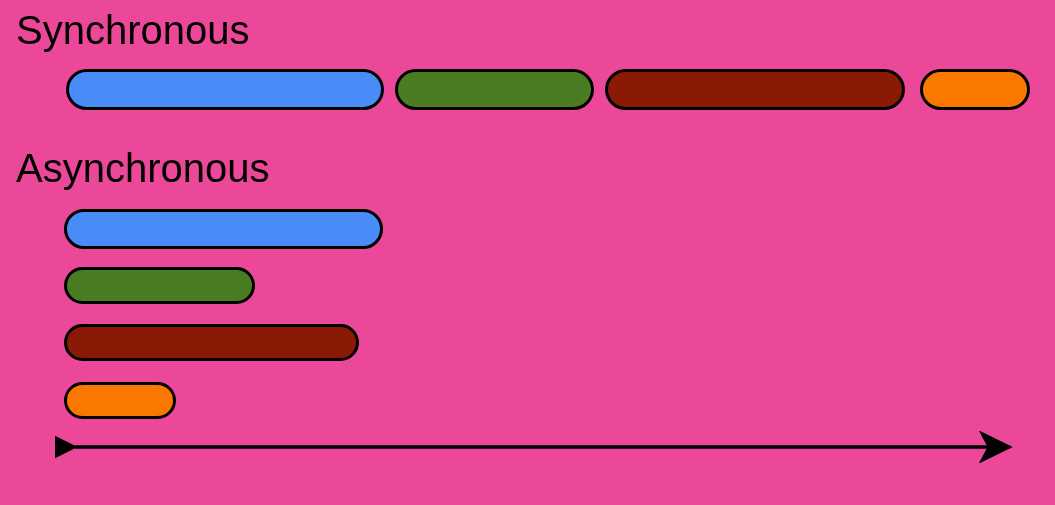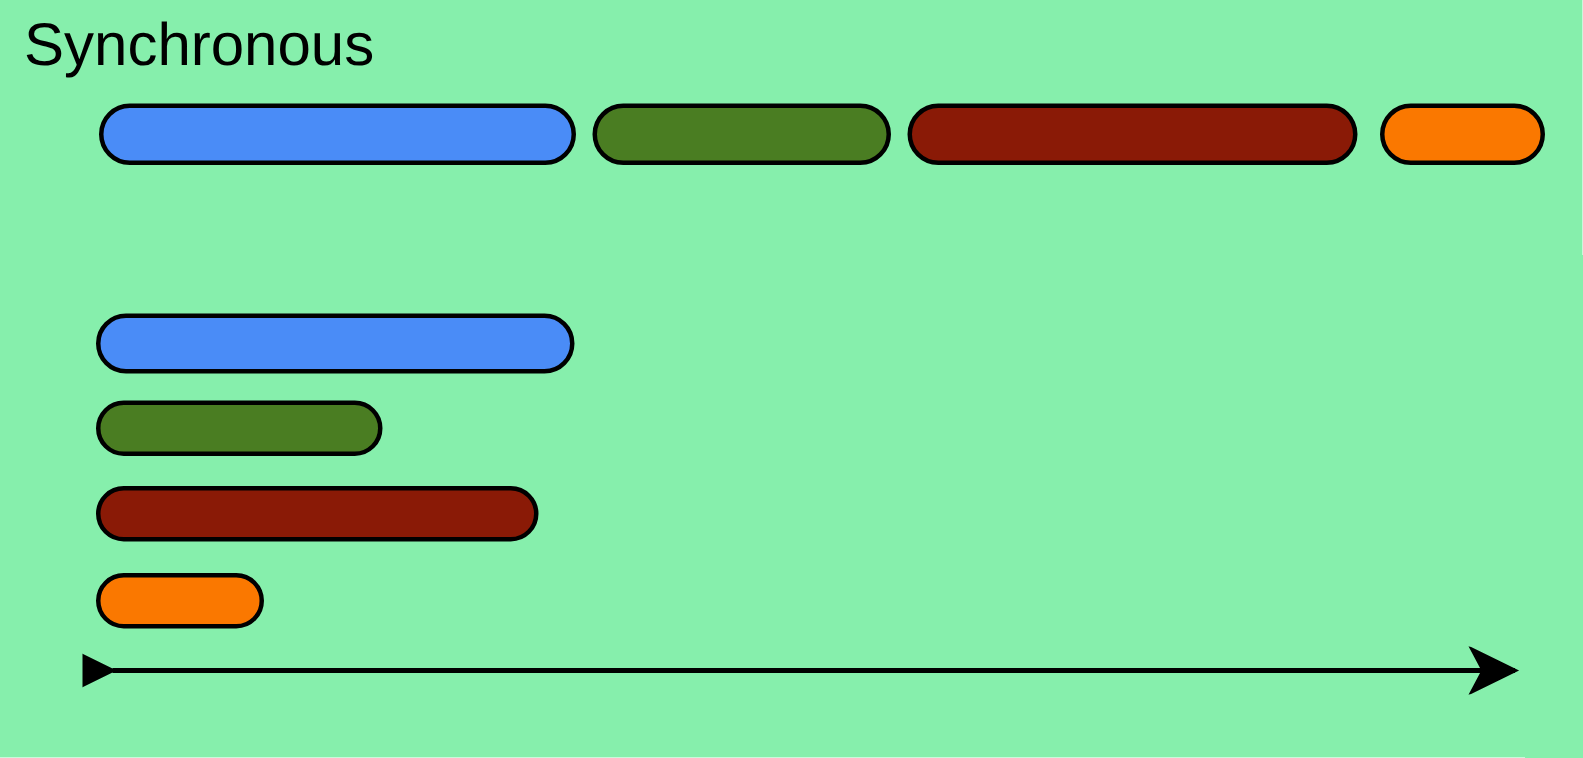--- a/index.html
+++ b/index.html
@@ -50,24 +50,25 @@
     font-family: "Liberation Sans", sans-serif;
     font-size: 19px;
     color: #000000;
     white-space: nowrap;
     text-align: center;
   }
 </style>
 </head>
 <body>
 
-<div id="diagram" style="background: #86efac;">
+<div id="diagram" style="background: #ec4899;">
 
   <div class="section-heading" id="heading-sync">Synchronous</div>
 
+  <div class="section-heading" id="heading-async">Asynchronous</div>
 
   <div class="bar" style="left: 66px; top: 69px; width: 318px; height: 41px; background: rgb(74, 140, 247); border-color: rgb(0, 0, 0);"></div>
   <div class="bar" style="left: 395px; top: 69px; width: 199px; height: 41px; background: rgb(74, 125, 34); border-color: rgb(0, 0, 0);"></div>
   <div class="bar" style="left: 605px; top: 69px; width: 300px; height: 41px; background: rgb(138, 26, 6); border-color: rgb(0, 0, 0);"></div>
   <div class="bar" style="left: 920px; top: 69px; width: 110px; height: 41px; background: rgb(250, 120, 0); border-color: rgb(0, 0, 0);"></div>
 
   <div class="bar" style="left: 64px; top: 209px; width: 319px; height: 40px; background: rgb(74, 140, 247); border-color: rgb(0, 0, 0);"></div>
   <div class="bar" style="left: 64px; top: 267px; width: 191px; height: 37px; background: rgb(74, 125, 34); border-color: rgb(0, 0, 0);"></div>
   <div class="bar" style="left: 64px; top: 324px; width: 295px; height: 37px; background: rgb(138, 26, 6); border-color: rgb(0, 0, 0);"></div>
   <div class="bar" style="left: 64px; top: 382px; width: 112px; height: 37px; background: rgb(250, 120, 0); border-color: rgb(0, 0, 0);"></div>

